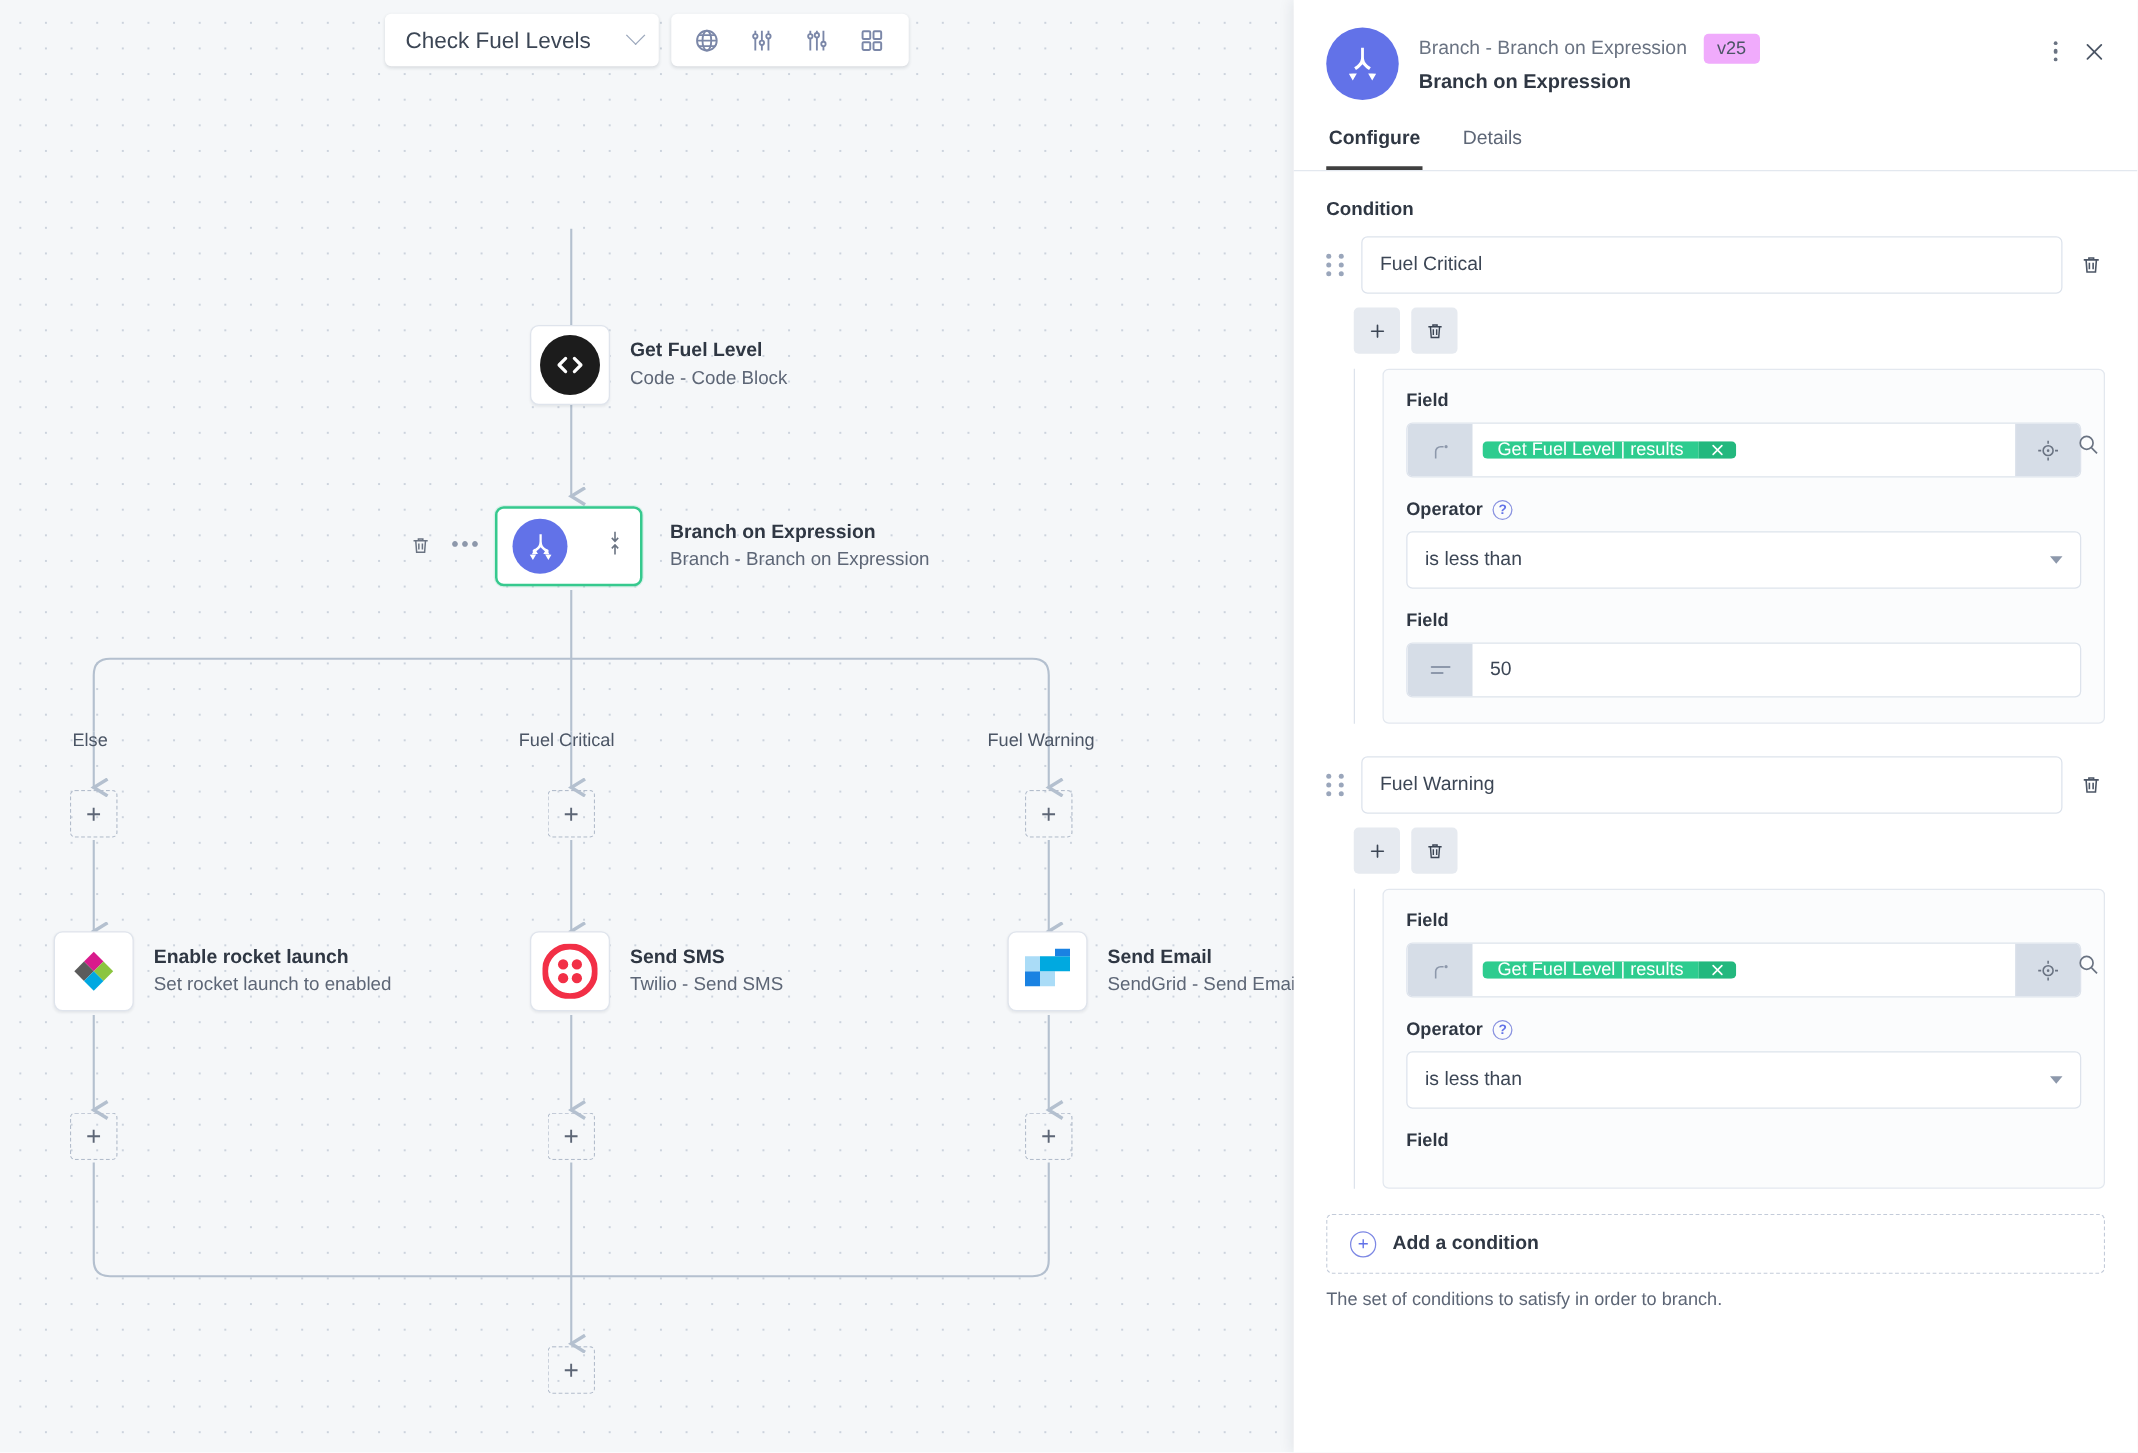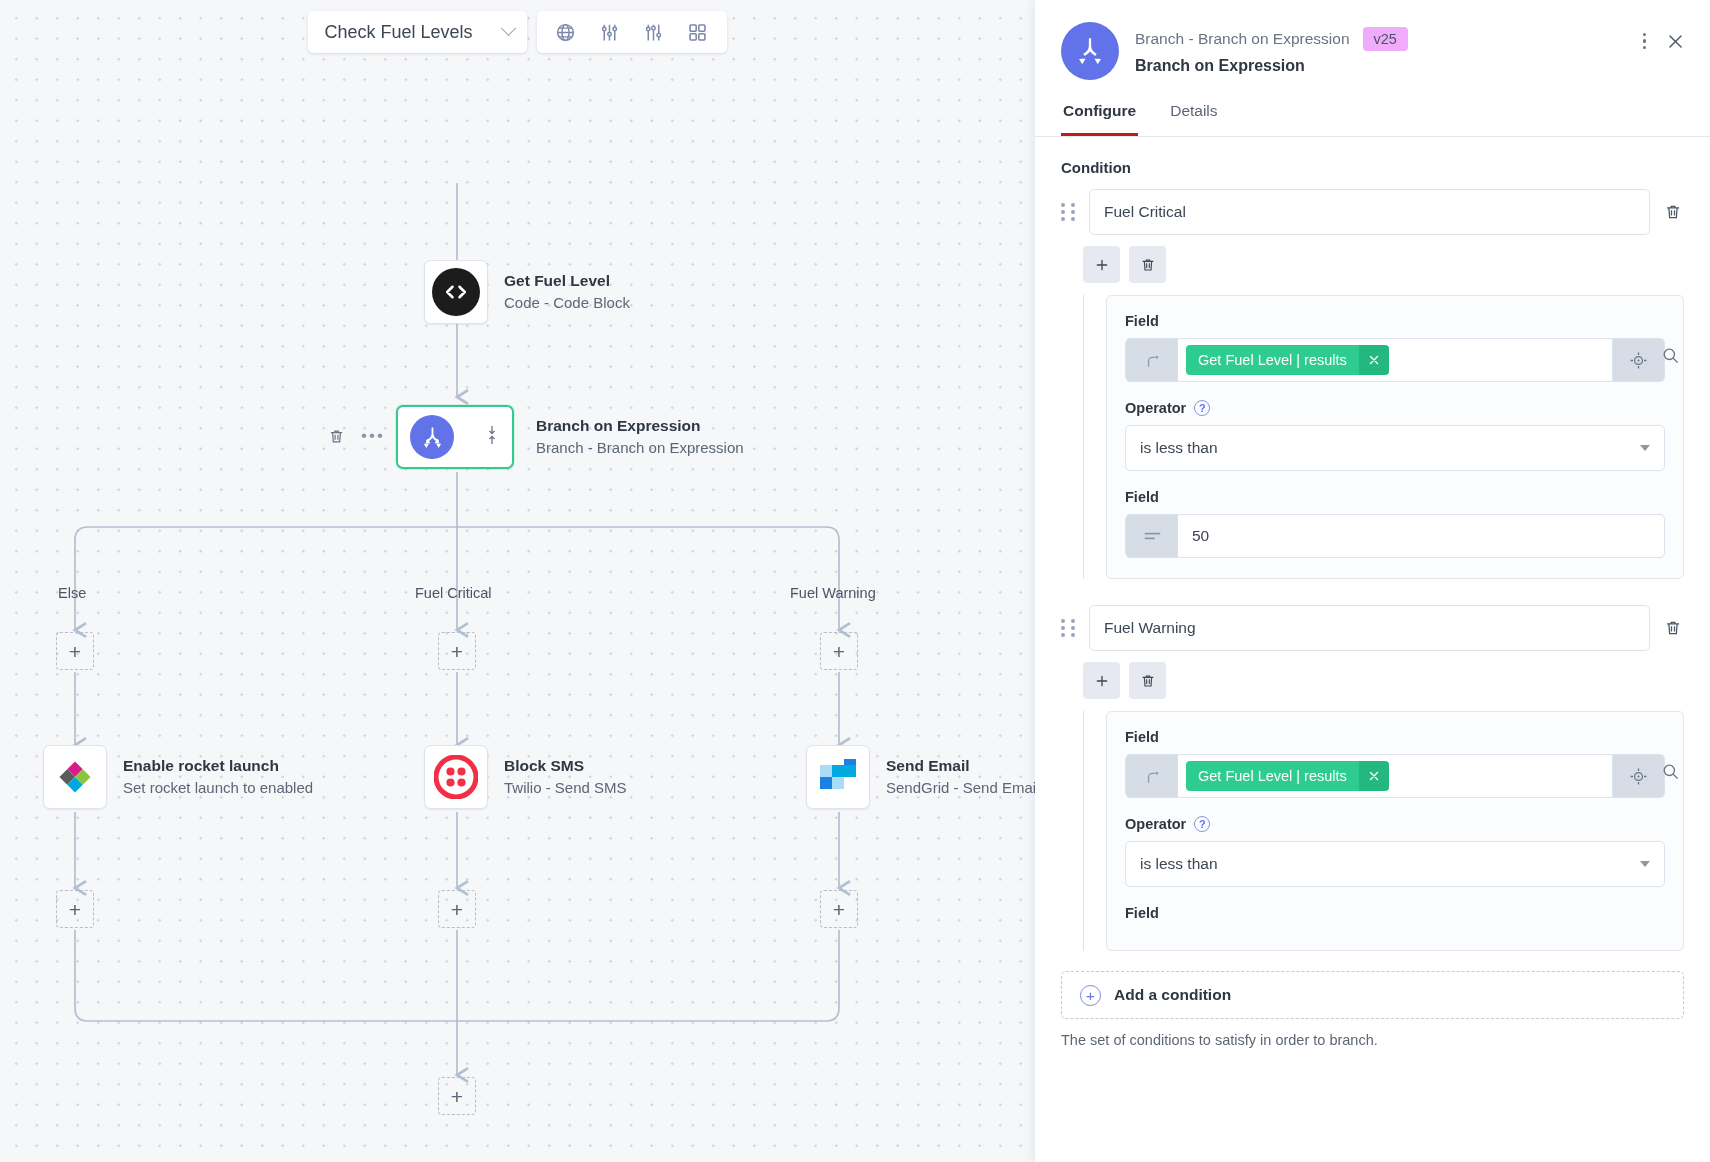--- a/index.html
+++ b/index.html
@@ -75,21 +75,21 @@
   .ph-sub { font-size: 15.5px; color: #6a7382; }
   .badge { background: #f0abfc; border-radius: 4px; font-size: 14.5px; color: #4b5565; padding: 4px 11px; }
   .ph-title { font-size: 16px; font-weight: bold; color: #2f3743; margin-top: 6px; }
   .head-icons { display: flex; align-items: center; gap: 18px; position: absolute; right: 24px; top: 30px; }
   .kebab { font-size: 19px; color: #6a7382; line-height: 6px; letter-spacing: 0; cursor: pointer;
            display: flex; flex-direction: column; gap: 3px; align-items: center; }
   .kebab i { width: 3.5px; height: 3.5px; border-radius: 50%; background: #6a7382; display: block; }
 
   .tabs { display: flex; gap: 30px; padding: 0 26px; margin-top: 22px; border-bottom: 1px solid #e3e8ef; }
   .tab { font-size: 15.5px; padding: 0 2px 13px 2px; color: #5d6676; cursor: pointer; }
-  .tab.active { color: #2f3743; font-weight: bold; border-bottom: 3px solid #b91c1c; }
+  .tab.active { color: #2f3743; font-weight: bold; border-bottom: 3px solid #404040; }
 
   .panel-body { flex: 1; overflow: hidden; padding: 22px 26px 0 26px; }
   .section-label { font-size: 15px; font-weight: bold; color: #2f3743; margin-bottom: 13px; }
 
   .cond-row { display: flex; align-items: center; gap: 12px; }
   .grip { width: 16px; display: grid; grid-template-columns: 1fr 1fr; gap: 3px 4px; flex: none; cursor: grab; }
   .grip i { width: 4px; height: 4px; border-radius: 50%; background: #9aa6bb; display: block; }
   .cond-input { flex: 1; height: 46px; border: 1px solid #dde3ec; border-radius: 5px; background: #fff;
                 display: flex; align-items: center; padding: 0 14px; font-size: 15.5px; color: #3c4655; }
   .icon-btn { width: 22px; height: 22px; display: flex; align-items: center; justify-content: center; cursor: pointer; flex: none; }
@@ -101,21 +101,21 @@
 
   .cond-card { margin: 12px 0 0 22px; border-left: 1px solid #dde3ec; padding-left: 22px; position: relative; }
   .card { border: 1px solid #e3e8ef; border-radius: 5px; background: #fbfcfd; padding: 17px 18px 20px 18px; }
   .fld-label { font-size: 14.5px; font-weight: bold; color: #2f3743; margin-bottom: 9px; display: flex; align-items: center; gap: 8px; }
   .q-mark { width: 16px; height: 16px; border-radius: 50%; border: 1.4px solid #8a93e0; color: #6272e8;
             font-size: 11px; display: flex; align-items: center; justify-content: center; font-weight: bold; }
 
   .expr-row { display: flex; align-items: stretch; background: #fff; border: 1px solid #dde3ec; border-radius: 5px; overflow: hidden; height: 44px; }
   .expr-pre { width: 52px; background: #d6dde7; display: flex; align-items: center; justify-content: center; flex: none; }
   .expr-mid { flex: 1; display: flex; align-items: center; padding: 0 8px; }
-  .chip { display: inline-flex; align-items: stretch; border-radius: 4px; overflow: hidden; height: 30px; }
+  .chip { display: inline-flex; align-items: stretch; border-radius: 4px; overflow: hidden; height: 14px; }
   .chip-txt { background: #2ecc8f; color: #fff; font-size: 14.5px; display: flex; align-items: center; padding: 0 12px; white-space: nowrap; }
   .chip-x { background: #23b87e; color: #fff; width: 30px; display: flex; align-items: center; justify-content: center; cursor: pointer; font-size: 16px; }
   .expr-post { width: 52px; background: #d6dde7; display: flex; align-items: center; justify-content: center; flex: none; border-left: 1px solid #dde3ec; }
   .search-out { width: 40px; display: flex; align-items: center; justify-content: center; flex: none; }
 
   .select-row { height: 46px; border: 1px solid #dde3ec; border-radius: 5px; background: #fff;
                 display: flex; align-items: center; justify-content: space-between; padding: 0 14px;
                 font-size: 15.5px; color: #3c4655; cursor: pointer; }
   .caret { width: 0; height: 0; border-left: 5px solid transparent; border-right: 5px solid transparent; border-top: 6px solid #8d98ab; }
 
@@ -287,21 +287,21 @@
           <svg width="44" height="44" viewBox="0 0 44 44">
             <circle cx="22" cy="22" r="20" fill="none" stroke="#f22f46" stroke-width="5"></circle>
             <circle cx="16.5" cy="16.5" r="4.1" fill="#f22f46"></circle>
             <circle cx="27.5" cy="16.5" r="4.1" fill="#f22f46"></circle>
             <circle cx="16.5" cy="27.5" r="4.1" fill="#f22f46"></circle>
             <circle cx="27.5" cy="27.5" r="4.1" fill="#f22f46"></circle>
           </svg>
         </div>
       </div>
       <div class="node-labels">
-        <div class="node-title">Block SMS</div>
+        <div class="node-title">Send SMS</div>
         <div class="node-sub">Twilio - Send SMS</div>
       </div>
     </div>
 
     <div class="node" style="left:806px; top:745px;">
       <div class="node-box">
         <div class="node-icon">
           <svg width="36" height="36" viewBox="0 0 36 36">
             <rect x="0" y="18" width="12" height="12" fill="#1a82e2"></rect>
             <rect x="12" y="18" width="12" height="12" fill="#aadcf7"></rect>

